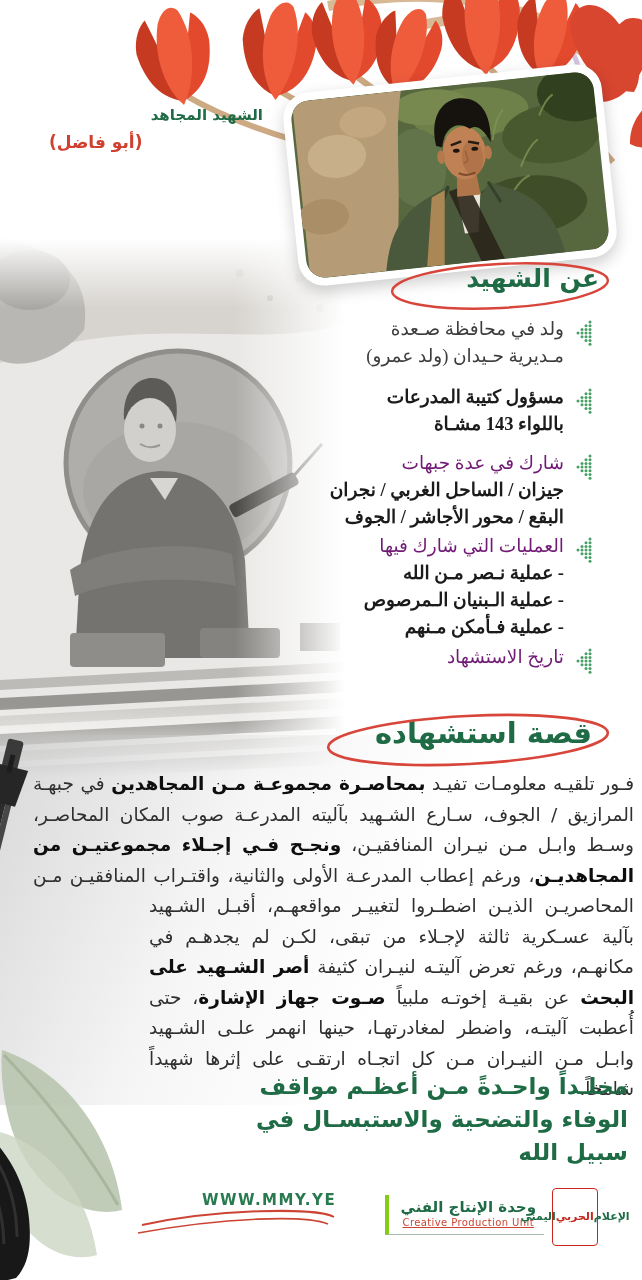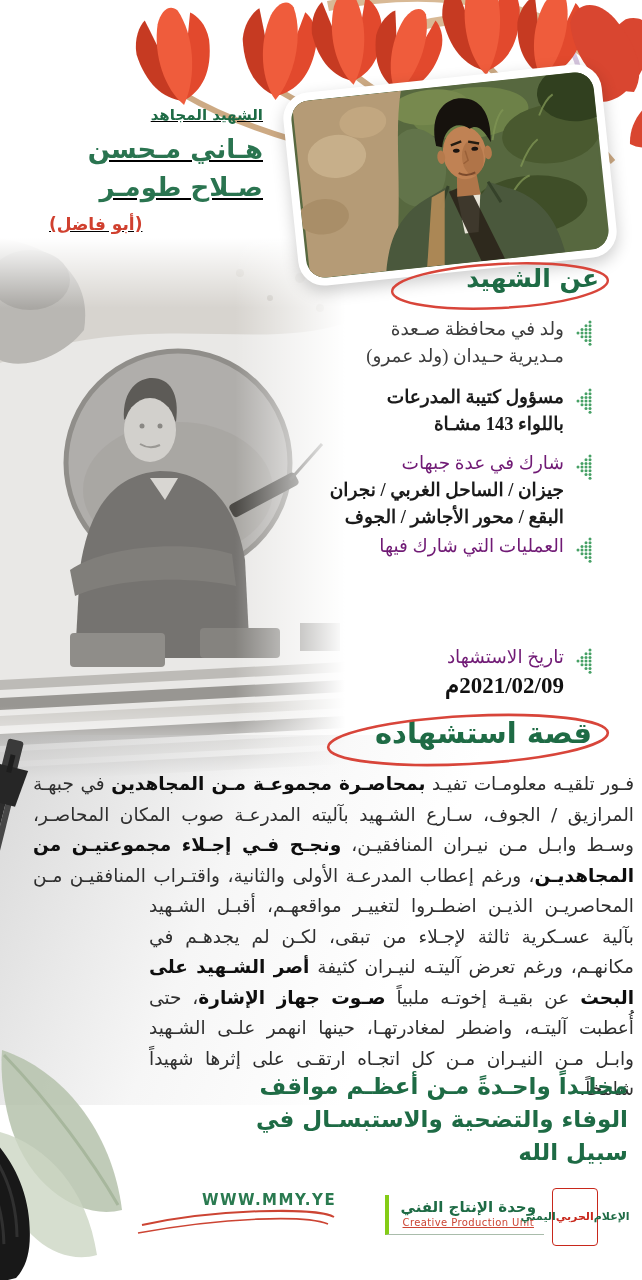--- a/index.html
+++ b/index.html
@@ -9,21 +9,21 @@
   
   .tulips{position:absolute;left:118px;top:-6px;z-index:1;}
   
   .bg-photo{position:absolute;left:0;top:238px;width:345px;height:540px;z-index:0;}
   
   .photo-frame{position:absolute;left:290px;top:78px;width:320px;height:194px;background:#fff;
     border-radius:26px;transform:rotate(-6deg);box-shadow:0 6px 16px rgba(0,0,0,.20);z-index:3;
     display:flex;align-items:center;justify-content:center;}
   .photo-inner{width:304px;height:178px;border-radius:19px;overflow:hidden;background:#57683f;}
   
-  .name-block{position:absolute;right:379px;top:106px;width:214px;z-index:4;direction:rtl;text-decoration:underline;}
+  .name-block{position:absolute;right:379px;top:106px;width:214px;z-index:4;direction:rtl;}
   .martyr-label{font-size:15px;font-weight:700;color:#1e6b45;text-align:right;margin:0 0 6px;}
   .martyr-name{font-size:26px;line-height:38px;font-weight:700;color:#2a7450;text-align:right;margin:0;}
   .martyr-kunya{font-size:17px;font-weight:700;color:#d0402f;text-align:left;margin:8px 0 0;}
   
   .sec-title{position:absolute;z-index:4;margin:0;font-weight:700;color:#1e6b45;direction:rtl;}
   .about-title{right:43px;top:264px;font-size:25px;}
   .story-title{right:50px;top:716px;font-size:29px;}
   .ellipse-annot{position:absolute;z-index:5;pointer-events:none;}
   
   .about-item{position:absolute;right:50px;width:330px;direction:rtl;z-index:4;text-align:right;}
@@ -193,22 +193,20 @@
         <ellipse cx="162" cy="67" rx="3.5" ry="2" fill="#1c1410"></ellipse>
         <ellipse cx="181" cy="67" rx="3.5" ry="2" fill="#1c1410"></ellipse>
         <path d="M171,68 l2,10 l-5,3" stroke="#9a6038" stroke-width="1.5" fill="none"></path>
         <path d="M162,90 q8,5 17,1" stroke="#7c4a2c" stroke-width="2" fill="none"></path>
       </svg>
     </div>
   </div>
 
   <div class="name-block">
     <p class="martyr-label">الشهيد المجاهد</p>
-    <p class="martyr-name pre">هـاني مـحسن
-صـلاح طومـر</p>
     <p class="martyr-kunya">(أبو فاضل)</p>
   </div>
 
   <h2 class="sec-title about-title">عن الشهيد</h2>
   <svg class="ellipse-annot" style="left:386px;top:259px" width="228" height="54" viewBox="0 0 228 54">
     <ellipse cx="114" cy="27" rx="108" ry="22" fill="none" stroke="#d8453a" stroke-width="2.4" transform="rotate(-3 114 27)"></ellipse>
   </svg>
 
   <div class="about-item i1">
     <svg class="bullet" width="17" height="28" viewBox="0 0 17 28">
@@ -308,20 +306,23 @@
           <circle cx="11" cy="17.8" r="1.5"></circle>
           <circle cx="11" cy="21.5" r="1.5"></circle>
         <circle cx="7" cy="10.4" r="1.5"></circle>
           <circle cx="7" cy="14.1" r="1.5"></circle>
           <circle cx="7" cy="17.8" r="1.5"></circle>
         <circle cx="3" cy="14.1" r="1.5"></circle>
       </g>
     </svg>
     <div class="it-body">
       <div class="it-intro">العمليات التي شارك فيها</div>
+      <div class="it-text pre">- عملية نـصر مـن الله
+- عملية الـبنيان الـمرصوص
+- عملية فـأمكن مـنهم</div>
     </div>
   </div>
 
   <div class="about-item i5">
     <svg class="bullet" width="17" height="28" viewBox="0 0 17 28">
       <g fill="#46a065">
         <circle cx="15" cy="3" r="1.5"></circle>
           <circle cx="15" cy="6.7" r="1.5"></circle>
           <circle cx="15" cy="10.4" r="1.5"></circle>
           <circle cx="15" cy="14.1" r="1.5"></circle>
@@ -334,21 +335,20 @@
           <circle cx="11" cy="17.8" r="1.5"></circle>
           <circle cx="11" cy="21.5" r="1.5"></circle>
         <circle cx="7" cy="10.4" r="1.5"></circle>
           <circle cx="7" cy="14.1" r="1.5"></circle>
           <circle cx="7" cy="17.8" r="1.5"></circle>
         <circle cx="3" cy="14.1" r="1.5"></circle>
       </g>
     </svg>
     <div class="it-body">
       <div class="it-intro">تاريخ الاستشهاد</div>
-      <div class="it-date">2021/02/09م</div>
     </div>
   </div>
 
   <div class="story-bg"></div>
   <h2 class="sec-title story-title">قصة استشهاده</h2>
   <svg class="ellipse-annot" style="left:322px;top:710px" width="292" height="60" viewBox="0 0 292 60">
     <ellipse cx="146" cy="30" rx="140" ry="24" fill="none" stroke="#d8453a" stroke-width="2.6" transform="rotate(-3 146 30)"></ellipse>
   </svg>
 
   <p class="story-par"><span class="fsp1"></span><span class="fsp2"></span><span><span>فـور تلقيـه معلومـات تفيـد </span><span class="b">بمحاصـرة مجموعـة مـن المجاهدين</span><span> في جبهـة المرازيق / الجوف، سـارع الشـهيد بآليته المدرعـة صوب المكان المحاصـر، وسـط وابـل مـن نيـران المنافقيـن، </span><span class="b">ونجـح فـي إجـلاء مجموعتيـن من المجاهديـن</span><span>، ورغم إعطاب المدرعـة الأولى والثانية، واقتـراب المنافقيـن مـن المحاصريـن الذيـن اضطـروا لتغييـر مواقعهـم، أقبـل الشـهيد بآلية عسـكرية ثالثة لإجـلاء من تبقى، لكـن لم يجدهـم في مكانهـم، ورغم تعرض آليتـه لنيـران كثيفة </span><span class="b">أصر الشـهيد على البحث</span><span> عن بقيـة إخوتـه ملبياً </span><span class="b">صـوت جهاز الإشارة</span><span>، حتى أُعطبت آليتـه، واضطر لمغادرتهـا، حينها انهمر علـى الشـهيد وابـل مـن النيـران مـن كل اتجـاه ارتقـى على إثرها شهيداً شامخاً.</span></span></p>

